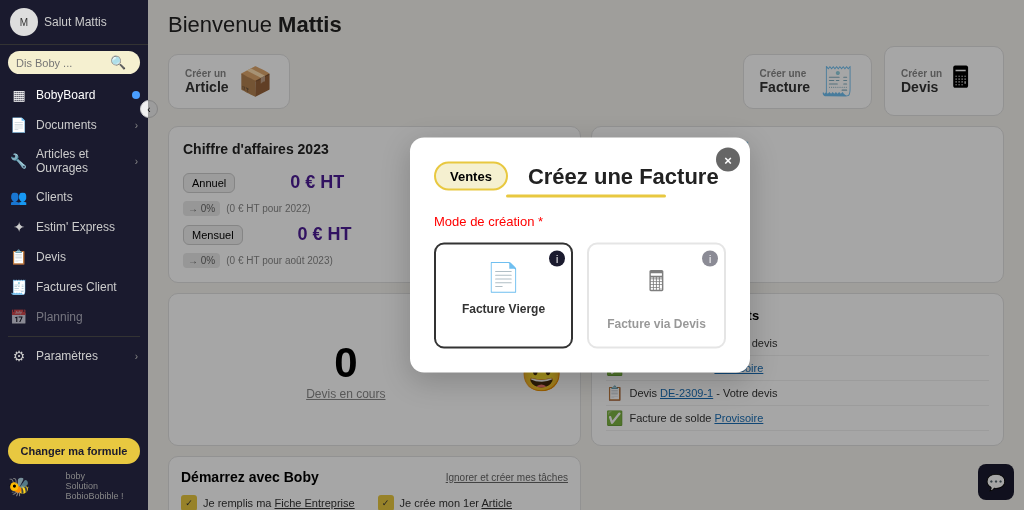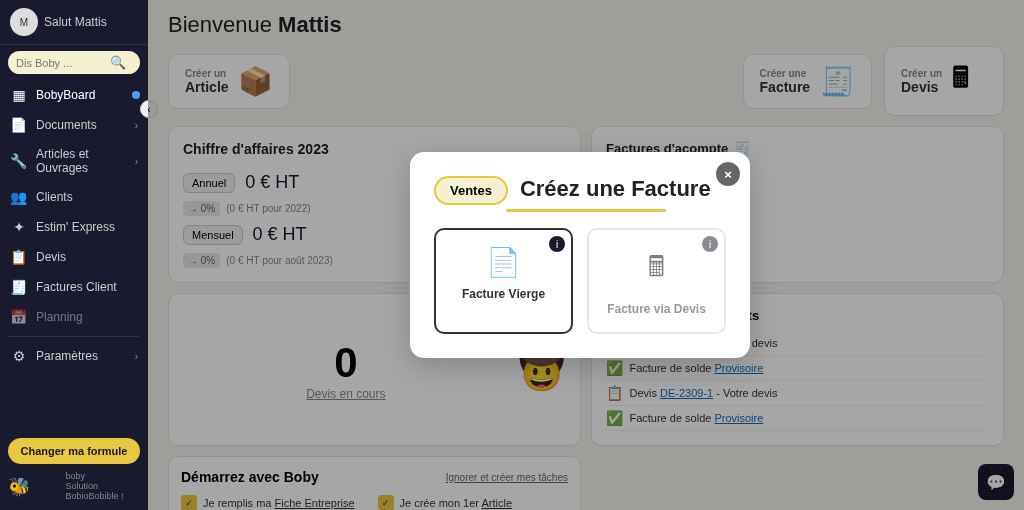--- a/index.html
+++ b/index.html
@@ -74,21 +74,21 @@
     .top-card .card-text strong { font-size: 14px; }
     .top-card .card-icon { font-size: 28px; }
 
     
     .ca-panel {
       background: white; border-radius: 10px; padding: 14px; border: 1px solid #e0e0e0;
     }
     .ca-title { font-size: 14px; font-weight: bold; color: #222; margin-bottom: 15px; }
     .ca-row { display: flex; align-items: center; gap: 10px; margin-bottom: 8px; }
     .period-btn { background: #f0f0f0; border: 1px solid #ccc; border-radius: 6px; padding: 3px 8px; font-size: 11px; cursor: pointer; }
-    .ca-value { font-size: 18px; font-weight: normal; color: #0f172a; }
+    .ca-value { font-size: 18px; font-weight: bold; color: #4c1d95; margin-left: 45px; }
     .ca-badge { background: #e8e8e8; border-radius: 4px; padding: 2px 5px; font-size: 10px; color: #666; }
     .ca-sub { font-size: 10px; color: #888; }
     .tasks-header { display: flex; justify-content: space-between; align-items: center; margin-bottom: 10px; }
     .tasks-title { font-size: 14px; font-weight: bold; }
     .ignore-link { font-size: 10px; color: #666; text-decoration: underline; cursor: pointer; }
     .tasks-grid { display: grid; grid-template-columns: 1fr 1fr; gap: 6px; }
     .task-item { display: flex; align-items: center; gap: 6px; font-size: 11px; color: #333; }
     .task-check { width: 16px; height: 16px; background: #e8c840; border-radius: 3px; display: flex; align-items: center; justify-content: center; font-size: 9px; flex-shrink: 0; }
     .task-link { color: #333; text-decoration: underline; }
 
@@ -129,21 +129,21 @@
       position: absolute; left: 50%; top: 50%; transform: translate(-30%, -50%);
       background: white; border-radius: 14px; width: 340px; padding: 24px;
       z-index: 100; box-shadow: 0 8px 30px rgba(0,0,0,0.2);
     }
     .modal-close {
       position: absolute; top: 10px; right: 10px; width: 24px; height: 24px;
       background: #666; border-radius: 50%; display: flex; align-items: center; justify-content: center;
       cursor: pointer; color: white; font-size: 13px; font-weight: bold;
     }
     .modal-header {
-      display: flex; align-items: flex-start; gap: 12px; margin-bottom: 0;
+      display: flex; align-items: center; gap: 20px; margin-bottom: 0;
     }
     .modal-tab {
       background: #f5f0d0; border: 2px solid #e8c840; border-radius: 20px; padding: 5px 14px; font-size: 13px; font-weight: bold; cursor: pointer;
     }
     .modal-title { font-size: 22px; font-weight: bold; color: #222; }
     .modal-underline { height: 3px; background: #e8c840; width: 160px; margin: 4px 0 16px 72px; border-radius: 2px; }
     .modal-subtitle { font-size: 13px; color: #333; margin-bottom: 14px; }
     .modal-subtitle span { color: red; }
     .modal-options { display: flex; gap: 14px; }
     .modal-option {
@@ -358,20 +358,23 @@
 
 <div class="overlay"></div>
 
 <div class="modal">
   <div class="modal-close">×</div>
   <div class="modal-header">
     <div class="modal-tab">Ventes</div>
     <h2 class="modal-title">Créez une Facture</h2>
   </div>
   <div class="modal-underline"></div>
+  <div class="modal-subtitle">
+    <span>Mode de création</span> <span style="color:red;">*</span>
+  </div>
   <div class="modal-options">
     <div class="modal-option active">
       <div class="info-btn">i</div>
       <span class="option-icon">📄</span>
       <span class="option-label">Facture Vierge</span>
     </div>
     <div class="modal-option option-disabled">
       <div class="info-btn">i</div>
       <span class="option-icon">🖩</span>
       <span class="option-label">Facture via Devis</span>

